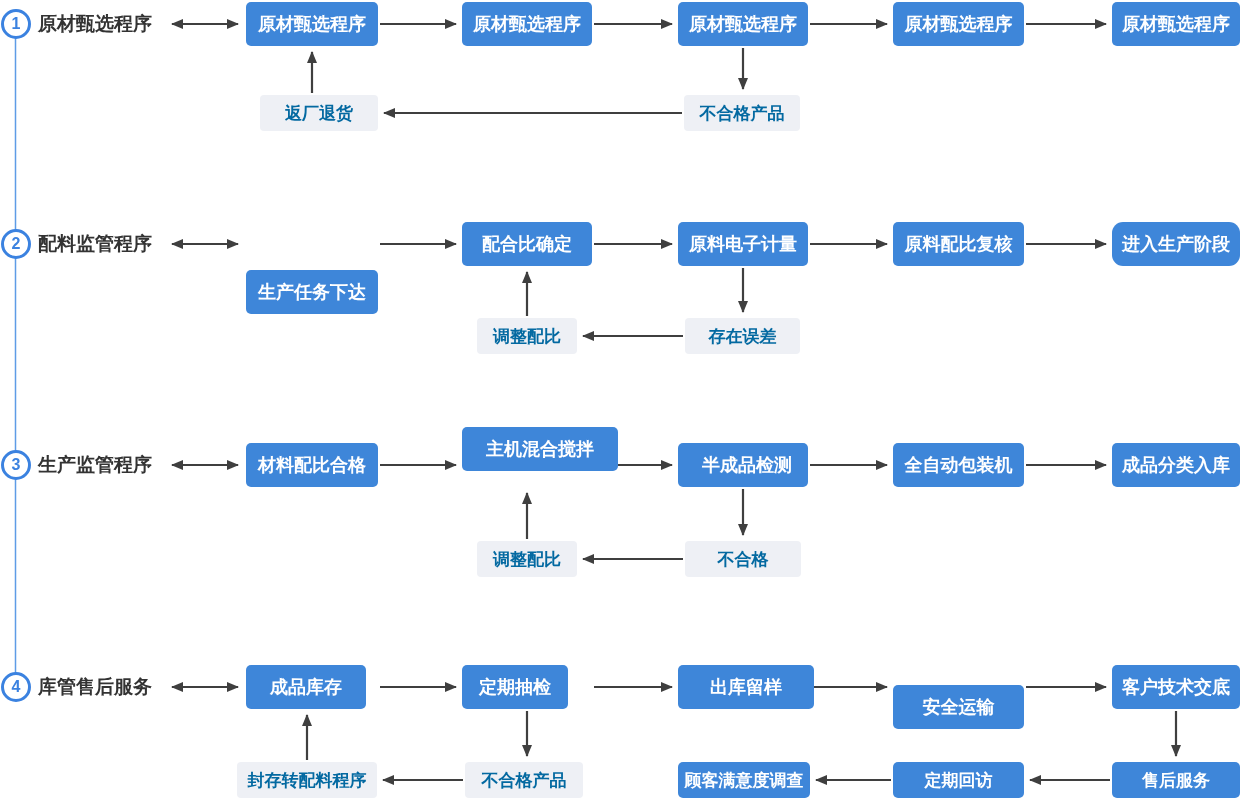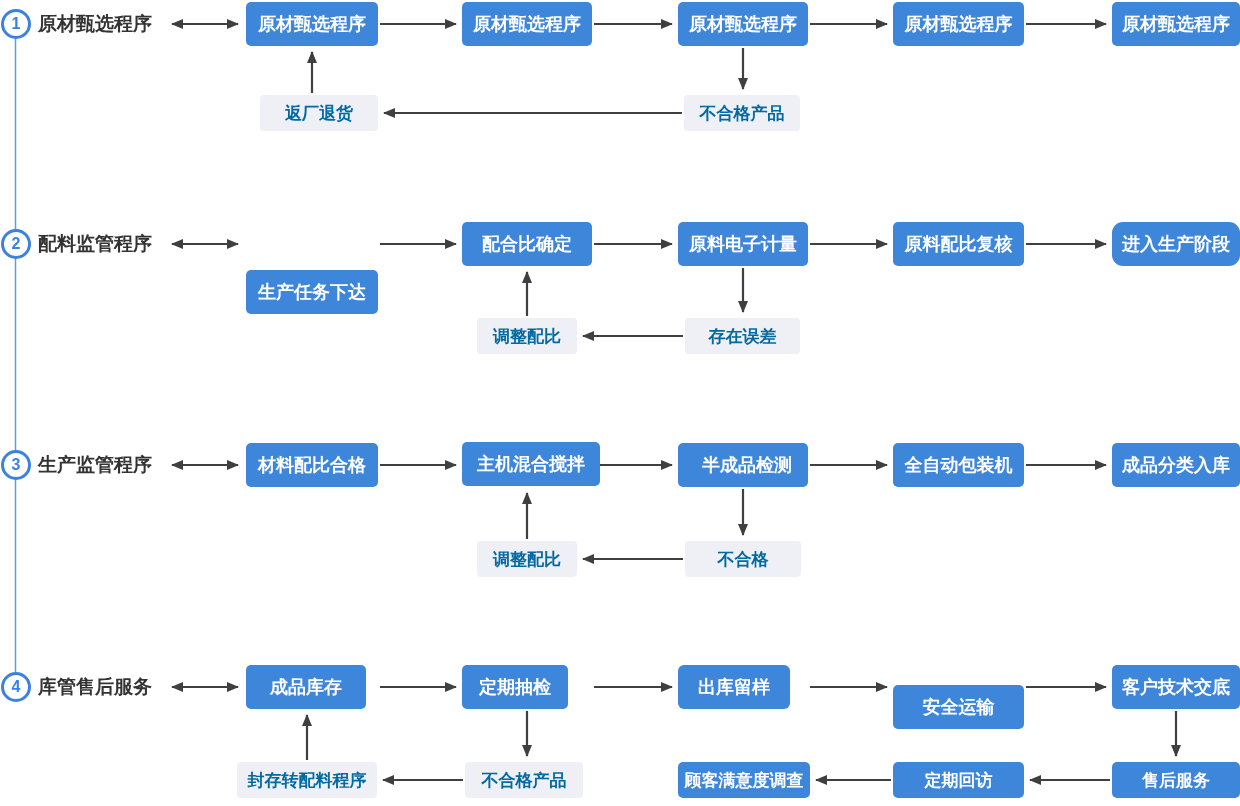--- a/index.html
+++ b/index.html
@@ -99,30 +99,30 @@
 
   <div class="node step" style="left:246px;top:222px;width:132px;margin-top:48px;">生产任务下达</div>
   <div class="node step" style="left:462px;top:222px;width:130px;">配合比确定</div>
   <div class="node step" style="left:678px;top:222px;width:130px;">原料电子计量</div>
   <div class="node step" style="left:893px;top:222px;width:131px;">原料配比复核</div>
   <div class="node step" style="left:1112px;top:222px;width:128px;border-radius:11px;">进入生产阶段</div>
   <div class="node fb" style="left:477px;top:318px;width:100px;">调整配比</div>
   <div class="node fb" style="left:685px;top:318px;width:115px;">存在误差</div>
 
   <div class="node step" style="left:246px;top:443px;width:132px;text-align:center;">材料配比合格</div>
-  <div class="node step" style="left:462px;top:442px;width:138px;">主机混合搅拌</div>
+  <div class="node step" style="left:462px;top:427px;width:156px;">主机混合搅拌</div>
   <div class="node step" style="left:678px;top:443px;width:130px;padding-left:8px;">半成品检测</div>
   <div class="node step" style="left:893px;top:443px;width:131px;">全自动包装机</div>
   <div class="node step" style="left:1112px;top:443px;width:128px;">成品分类入库</div>
   <div class="node fb" style="left:477px;top:541px;width:100px;">调整配比</div>
   <div class="node fb" style="left:685px;top:541px;width:116px;">不合格</div>
 
   <div class="node step" style="left:246px;top:665px;width:120px;">成品库存</div>
   <div class="node step" style="left:462px;top:665px;width:106px;">定期抽检</div>
-  <div class="node step" style="left:678px;top:665px;width:112px;border-radius:6px;">出库留样</div>
+  <div class="node step" style="left:678px;top:665px;width:136px;">出库留样</div>
   <div class="node step" style="left:893px;top:665px;width:131px;margin-top:20px;">安全运输</div>
   <div class="node step" style="left:1112px;top:665px;width:128px;">客户技术交底</div>
   <div class="node fb" style="left:237px;top:762px;width:140px;">封存转配料程序</div>
   <div class="node fb" style="left:465px;top:762px;width:118px;">不合格产品</div>
   <div class="node step sm" style="left:678px;top:762px;width:132px;">顾客满意度调查</div>
   <div class="node step sm" style="left:893px;top:762px;width:131px;">定期回访</div>
   <div class="node step sm" style="left:1112px;top:762px;width:128px;">售后服务</div>
 
 </div>
 

